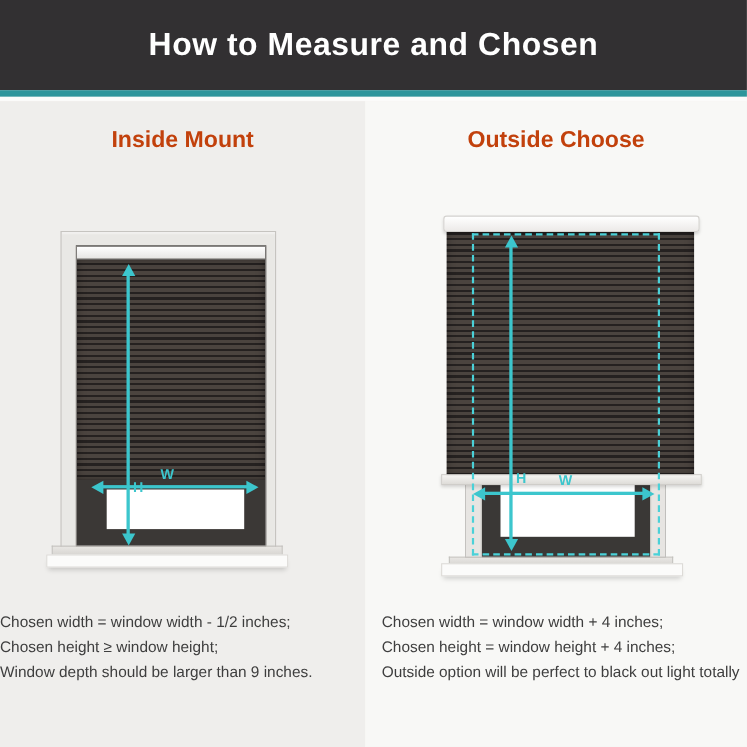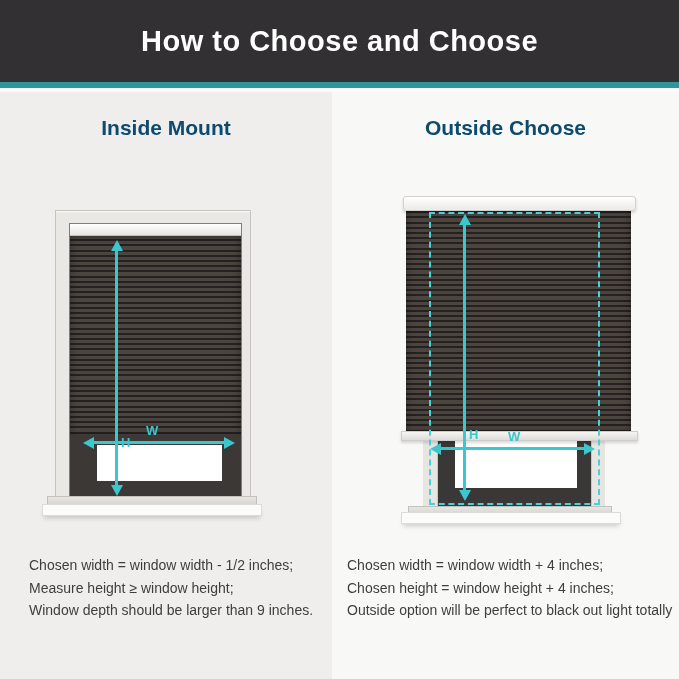--- a/index.html
+++ b/index.html
@@ -22,21 +22,21 @@
   }
   .accent-bar{left:0;top:82px;width:679px;height:6px;background:var(--accent,#2e959b);}
   .light-strip{left:0;top:88px;width:679px;height:4px;background:#fbfbfa;}
 
   
   .col{top:92px;height:587px;overflow:hidden;}
   .col-left{left:0;width:332px;background:#efeeec;}
   .col-right{left:332px;width:347px;background:#f8f8f6;}
   .col h2{
     position:absolute;left:0;top:24px;width:100%;margin:0;
-    text-align:center;font-size:21px;font-weight:bold;color:#0c4a6e;
+    text-align:center;font-size:21px;font-weight:bold;color:#c2410c;
   }
 
   
   .blind{
     background:repeating-linear-gradient(to bottom,
       #4b443f 0px,#4b443f 3.2px,#252120 3.2px,#252120 5.2px);
     box-shadow:inset 0 0 8px rgba(0,0,0,.35);
   }
   .sill-top{background:linear-gradient(#e8e6e3,#d4d2ce);border:1px solid #c3c1bd;border-bottom:none;}
   .sill-base{background:#fbfbfa;border:1px solid #dddbd7;box-shadow:0 4px 5px -2px rgba(0,0,0,.18);}
@@ -75,31 +75,31 @@
   .out-bottomrail{left:69px;top:339px;width:235px;height:8px;
     background:linear-gradient(#f6f5f3,#dedcd8);border:1px solid #cfcdc9;
     box-shadow:0 2px 3px rgba(0,0,0,.15);z-index:3;}
   .out-lowerframe{left:91px;top:347px;width:182px;height:68px;background:#3a3836;z-index:1;}
   .out-jamb-l{left:0;top:0;width:14px;height:100%;background:#e7e5e2;border-right:1px solid #c9c7c3;}
   .out-jamb-r{right:0;top:0;width:13px;height:100%;background:#e7e5e2;border-left:1px solid #c9c7c3;}
   .out-glass{left:32px;top:0;width:122px;height:49px;background:#ffffff;}
 
   
   .notes{left:0;top:462px;width:100%;font-size:14px;color:#3e3e3e;}
-  .col-left  .notes{padding-left:29px;}
+  .col-left  .notes{}
   .col-right .notes{padding-left:15px;}
   .note-line{display:block;line-height:22.5px;}
 </style>
 </head>
 <body>
 
 <div>
 
   <div class="abs header">
-    <h1>How to Choose and Choose</h1>
+    <h1>How to Measure and Chosen</h1>
   </div>
   <div class="abs accent-bar"></div>
   <div class="abs light-strip"></div>
 
   <section class="abs col col-left">
     <h2>Inside Mount</h2>
 
     <div class="abs in-frame">
       <div class="abs in-recess">
         <div class="abs in-headrail"></div>
@@ -110,21 +110,21 @@
     <div class="abs sill-top" style="left:47px;top:404px;width:208px;height:9px;"></div>
     <div class="abs sill-base" style="left:42px;top:412px;width:218px;height:10px;"></div>
 
     <div class="abs varrow" style="left:115px;top:158px;height:236px;"></div>
     <span class="abs mlabel" style="left:121px;top:344px;">H</span>
     <div class="abs harrow" style="left:93px;top:349px;width:132px;"></div>
     <span class="abs mlabel" style="left:146px;top:332px;">W</span>
 
     <div class="abs notes">
       <span class="note-line">Chosen width = window width - 1/2 inches;</span>
-      <span class="note-line">Measure height ≥ window height;</span>
+      <span class="note-line">Chosen height ≥ window height;</span>
       <span class="note-line">Window depth should be larger than 9 inches.</span>
     </div>
   </section>
 
   <section class="abs col col-right">
     <h2>Outside Choose</h2>
 
     <div class="abs out-lowerframe">
       <div class="abs out-jamb-l"></div>
       <div class="abs out-glass"></div>

